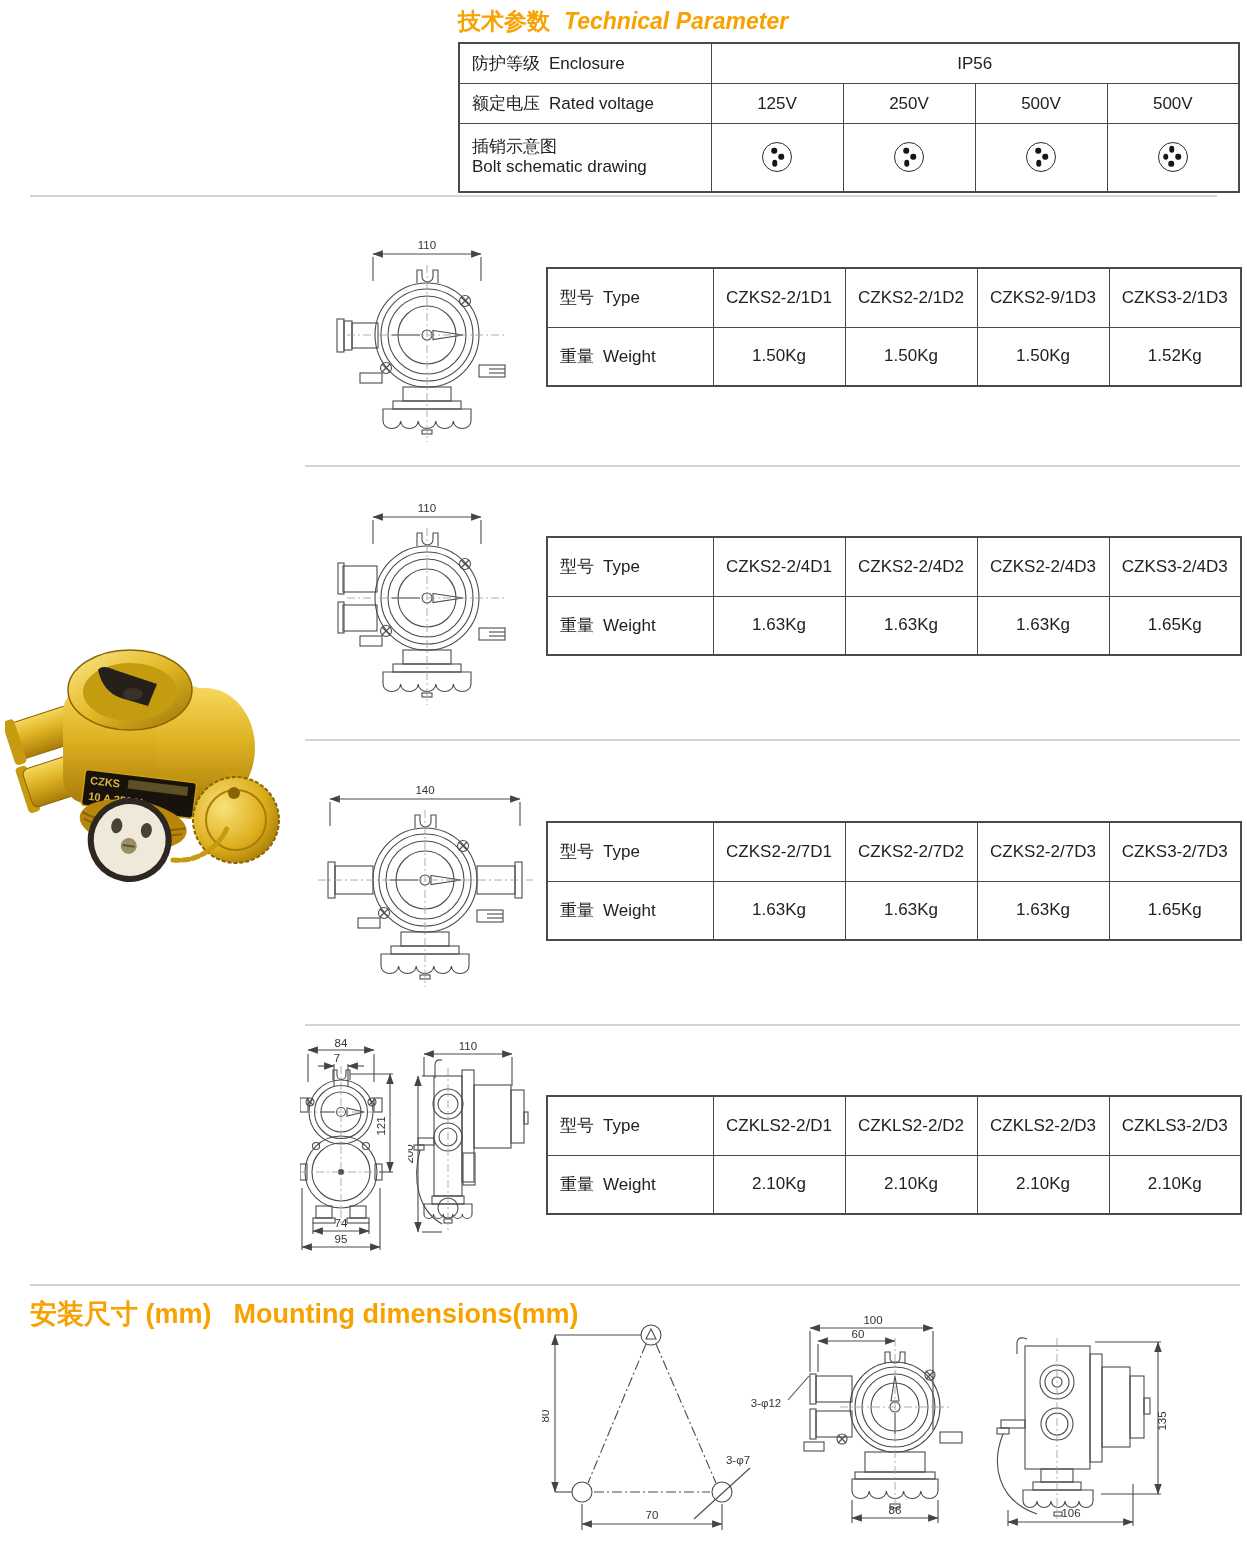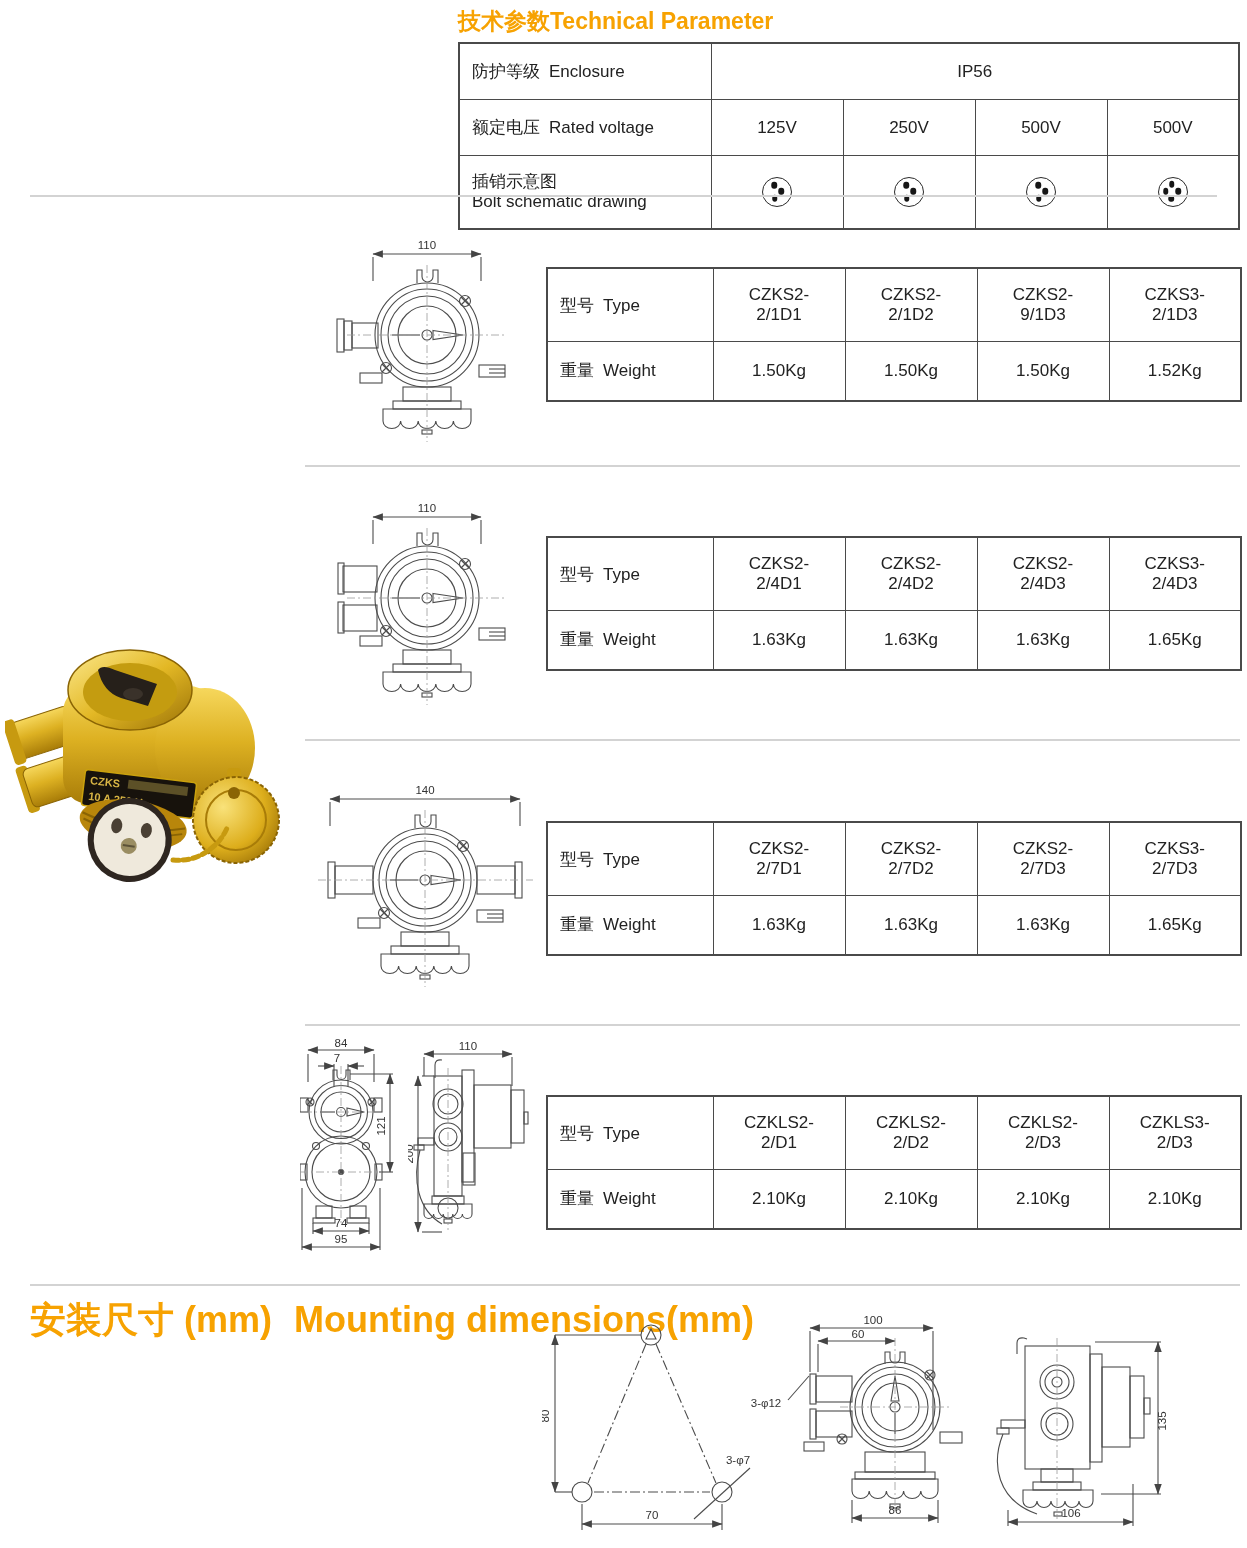--- a/index.html
+++ b/index.html
@@ -3,32 +3,32 @@
 <meta charset="utf-8">
 <style>
   html,body{margin:0;padding:0;}
   body{width:1247px;height:1548px;position:relative;background:#ffffff;
        font-family:"Liberation Sans","DejaVu Sans",sans-serif;color:#222;}
   .abs{position:absolute;}
   .sep{position:absolute;height:2px;background:#d3d3d3;}
   .title-orange{color:#F7A201;font-weight:bold;white-space:nowrap;}
   .title-orange .en{margin-left:12px;}
   table.ttab{border-collapse:collapse;table-layout:fixed;border:2px solid #4a4a4a;background:#fff;}
-  table.ttab td{border:1px solid #4a4a4a;text-align:center;font-size:17px;color:#222;padding:16px;margin-left:46px;}
+  table.ttab td{border:1px solid #4a4a4a;text-align:center;font-size:17px;color:#222;padding:8px;margin-left:46px;}
   td.lbl{text-align:left !important;padding-left:12px !important;}
   td.lbl .en{margin-left:9px;}
   .pin-circle{width:28px;height:28px;border:1.7px solid #2b2b2b;border-radius:50%;position:relative;margin:0 auto;background:#fff;}
   .pin-dot{position:absolute;width:5.5px;height:6.5px;background:#161616;border-radius:50%;transform:translate(-50%,-50%);}
   svg text{font-family:"Liberation Sans","DejaVu Sans",sans-serif;}
 </style>
 </head>
 <body>
 
 <div class="abs title-orange" style="left:458px;top:6px;font-size:23px;">
-  <span>技术参数</span><span class="en" style="margin-left:0;">Technical Parameter</span>
+  <span>技术参数</span><span class="en" style="margin-left:14px;font-style:italic;">Technical Parameter</span>
 </div>
 
 <div class="abs" style="left:458px;top:42px;">
   <table class="ttab" style="width:780px;">
     <colgroup>
         <col style="width:252px">
         <col style="width:132px">
         <col style="width:132px">
         <col style="width:132px">
         <col style="width:132px">
@@ -529,21 +529,21 @@
     </g>
     <rect x="222" y="140" width="14" height="20" rx="4" fill="#c79a10"></rect>
     <circle cx="231" cy="192" r="43" fill="url(#gold3)" stroke="#8a6404" stroke-width="2" stroke-dasharray="4 2"></circle>
     <circle cx="231" cy="192" r="30" fill="none" stroke="#a87c08" stroke-width="2"></circle>
     <circle cx="229" cy="165" r="6" fill="#8a6404"></circle>
     <path d="M168,232 q20,2 36,-10 q12,-8 18,-22" stroke="#c79a10" stroke-width="5" fill="none" stroke-dasharray="6 4" stroke-linecap="round"></path>
   </g>
 </svg>
 </div>
 
-<div class="abs title-orange" style="left:30px;top:1296px;font-size:36px;">
+<div class="abs title-orange" style="left:30px;top:1296px;font-size:27px;">
   <span>安装尺寸 (mm)</span><span class="en" style="margin-left:22px;">Mounting dimensions(mm)</span>
 </div>
 
 <div class="abs" style="left:542px;top:1316px;width:240px;height:228px;">
 <svg width="240" height="228" viewBox="0 0 240 228">
   <defs>
         <marker id="arC" markerWidth="10" markerHeight="8" refX="9" refY="4" orient="auto-start-reverse">
           <path d="M0,0.6 L9.5,4 L0,7.4 z" fill="#444"></path>
         </marker>
       </defs>

